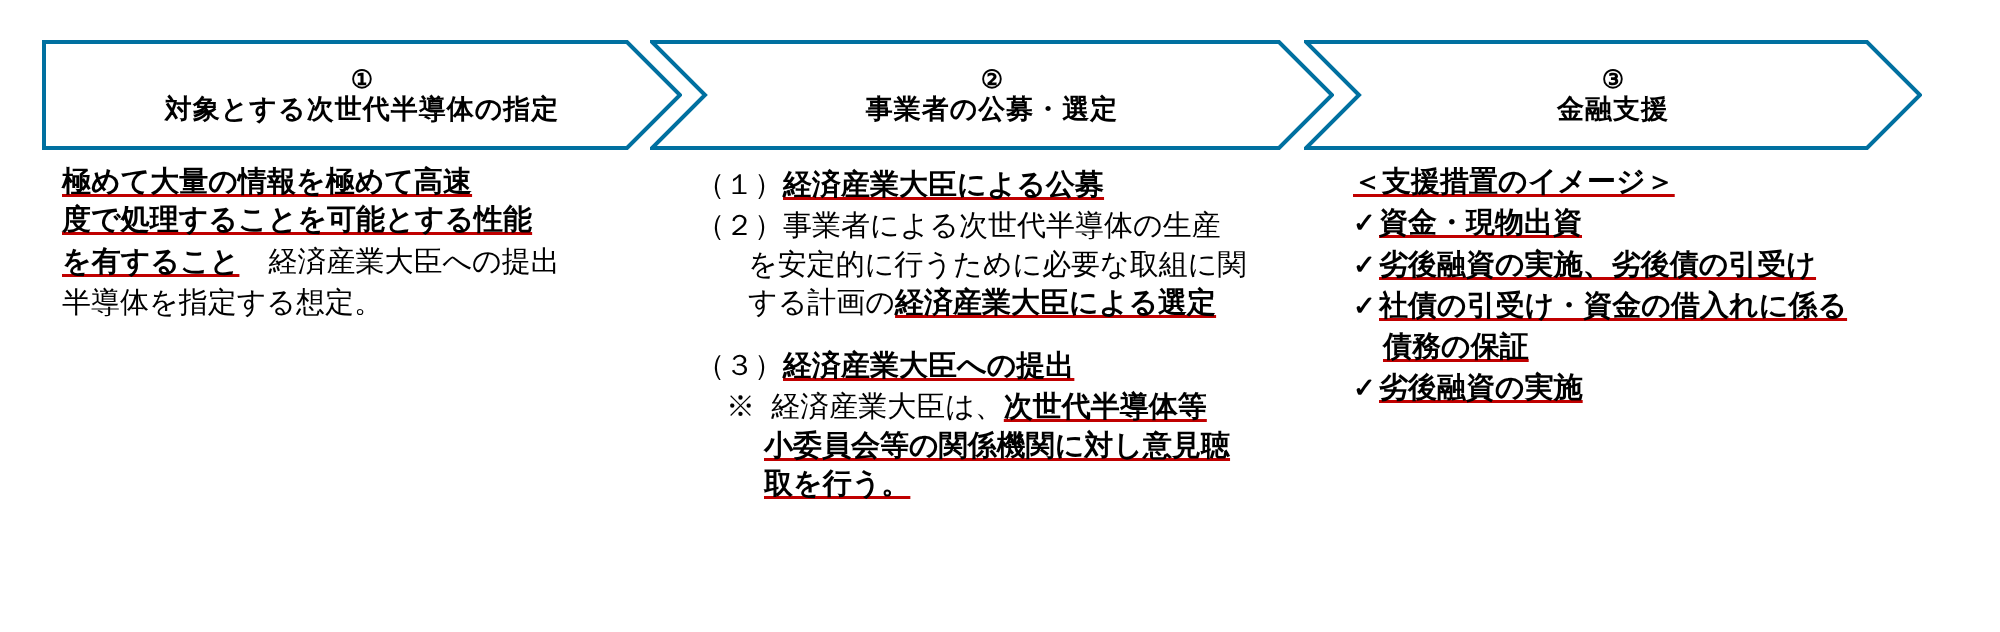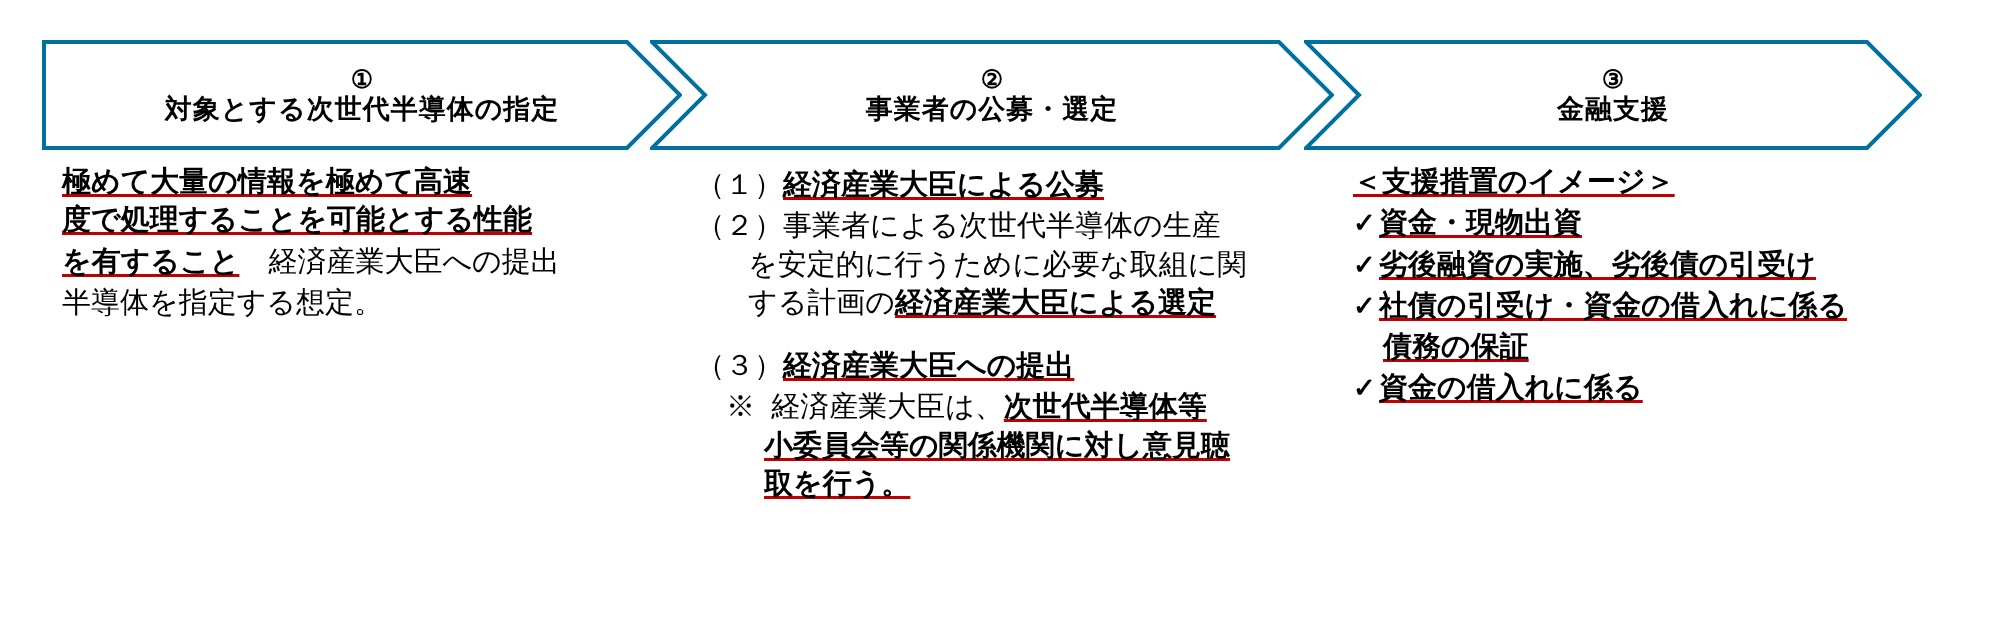--- a/index.html
+++ b/index.html
@@ -194,16 +194,16 @@
   <div class="col col3">
     <div class="line bu">＜支援措置のイメージ＞</div>
 
     <div class="line"><span class="check">✓</span><span class="bu">資金・現物出資</span></div>
 
     <div class="line"><span class="check">✓</span><span class="bu">劣後融資の実施、劣後債の引受け</span></div>
 
     <div class="line"><span class="check">✓</span><span class="bu">社債の引受け・資金の借入れに係る</span></div>
     <div class="line indent-check"><span class="bu">債務の保証</span></div>
 
-    <div class="line"><span class="check">✓</span><span class="bu">資金の借入れに係る</span></div>
+    <div class="line"><span class="check">✓</span><span class="bu">劣後融資の実施</span></div>
   </div>
 
 </div>
 
 </body></html>

